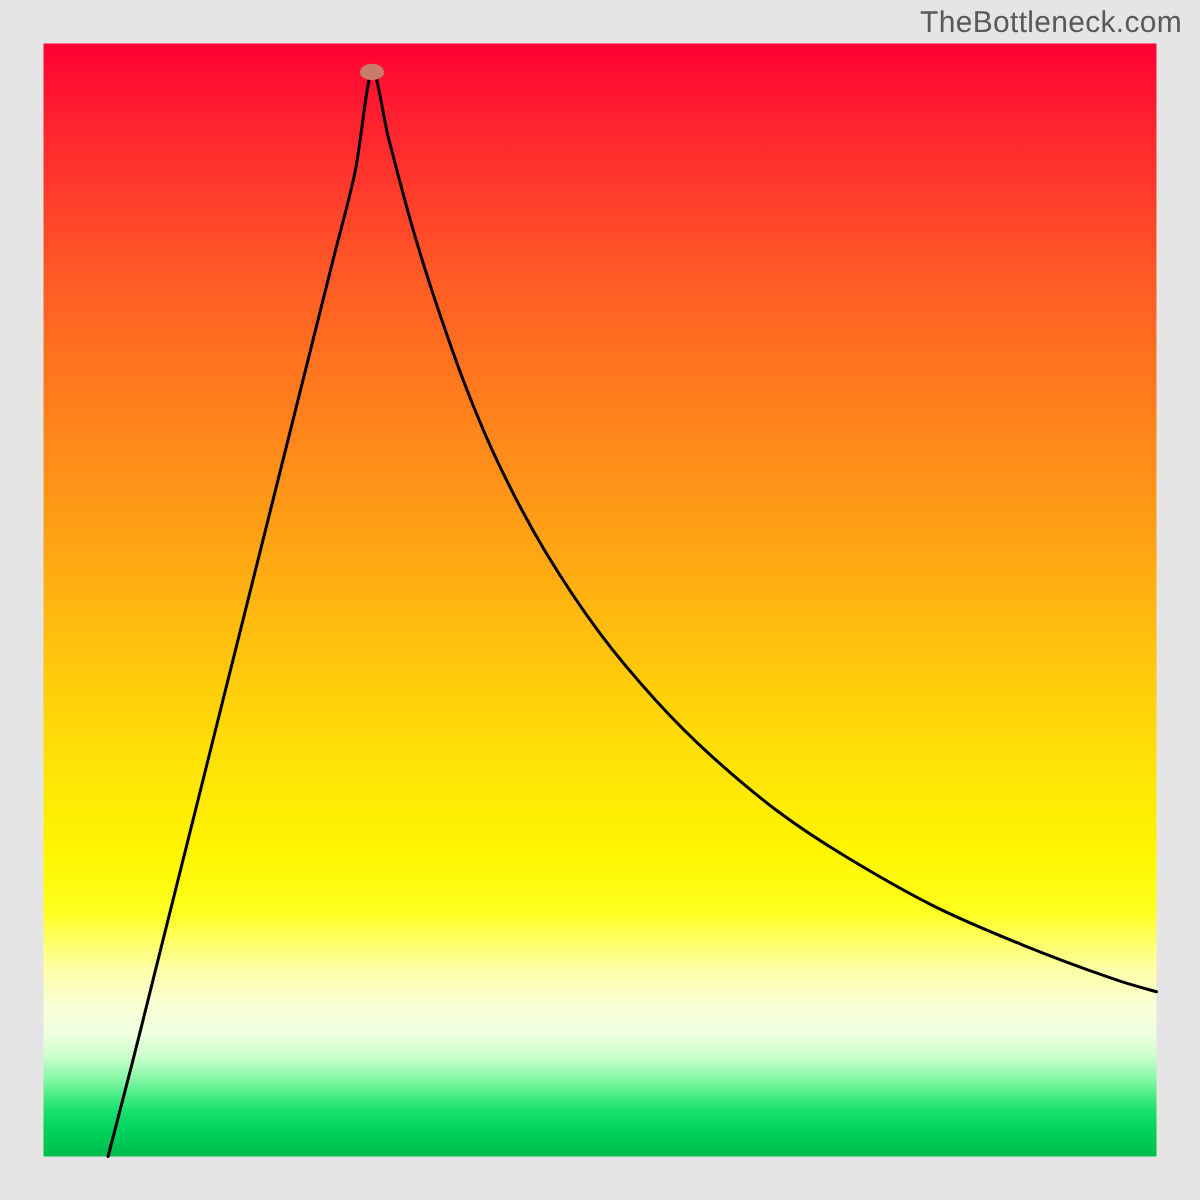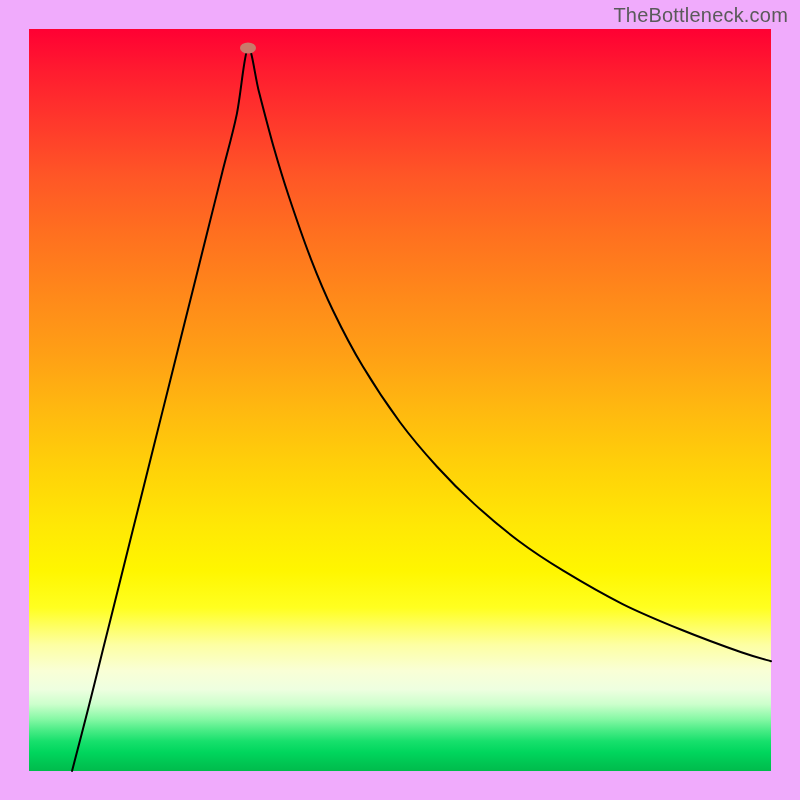--- a/index.html
+++ b/index.html
@@ -8,21 +8,21 @@
     width: 800px;
     height: 800px;
     overflow: hidden;
     background: #000;
     font-family: Arial, Helvetica, sans-serif;
   }
   .stage {
     position: relative;
     width: 800px;
     height: 800px;
-    background: #f0abfc;
+    background: #e5e5e5;
   }
   .watermark {
     position: absolute;
     top: 4px;
     right: 12px;
     color: #5a5a5a;
     font-size: 20px;
     font-weight: 400;
     letter-spacing: 0.2px;
     z-index: 20;

